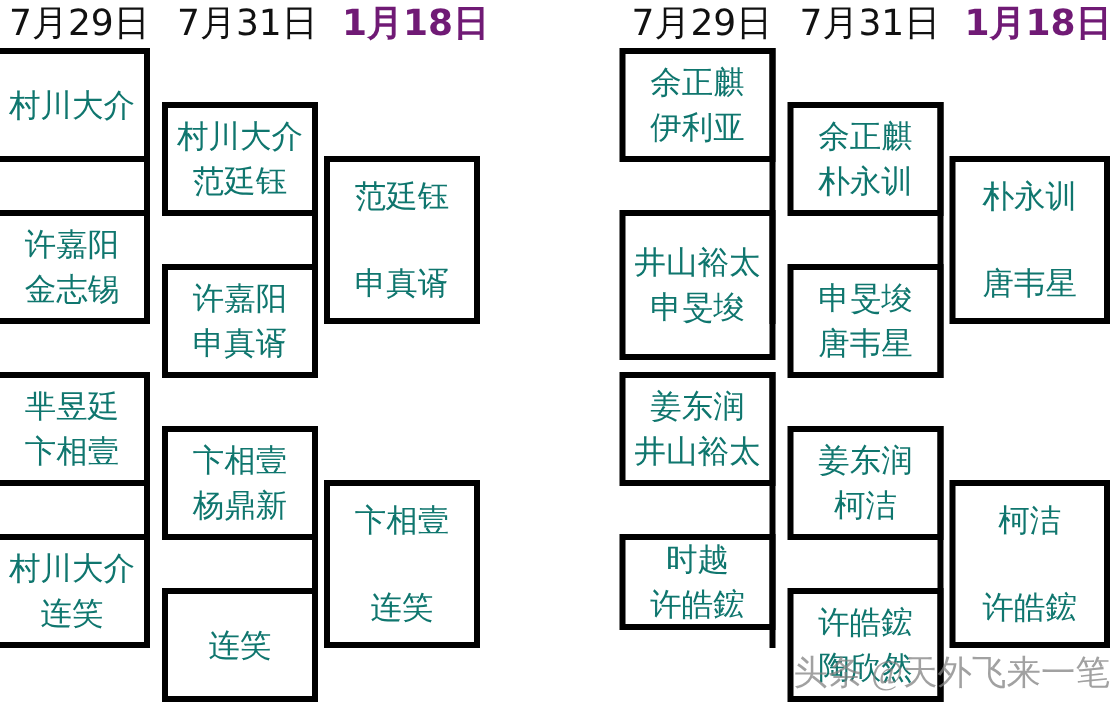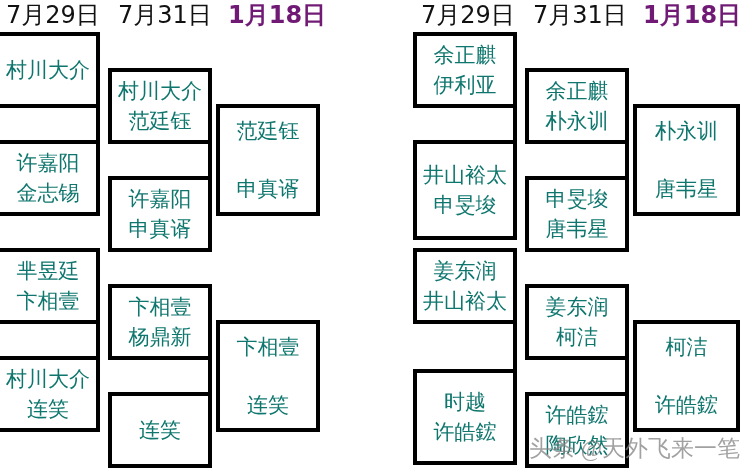--- a/index.html
+++ b/index.html
@@ -144,21 +144,21 @@
   <div class="match-box" style="left:413px;top:140px;width:104px;height:100px;">
     <div class="player">井山裕太</div>
     <div class="player">申旻埈</div>
   </div>
 
   <div class="match-box" style="left:413px;top:248px;width:104px;height:76px;">
     <div class="player">姜东润</div>
     <div class="player">井山裕太</div>
   </div>
 
-  <div class="match-box" style="left:413px;top:356px;width:104px;height:96px;margin-top:13px;">
+  <div class="match-box" style="left:413px;top:356px;width:104px;height:64px;">
     <div class="player">时越</div>
     <div class="player">许皓鋐</div>
   </div>
 
   <div class="match-box" style="left:525px;top:68px;width:104px;height:76px;">
     <div class="player">余正麒</div>
     <div class="player">朴永训</div>
   </div>
 
   <div class="match-box" style="left:525px;top:176px;width:104px;height:76px;">

